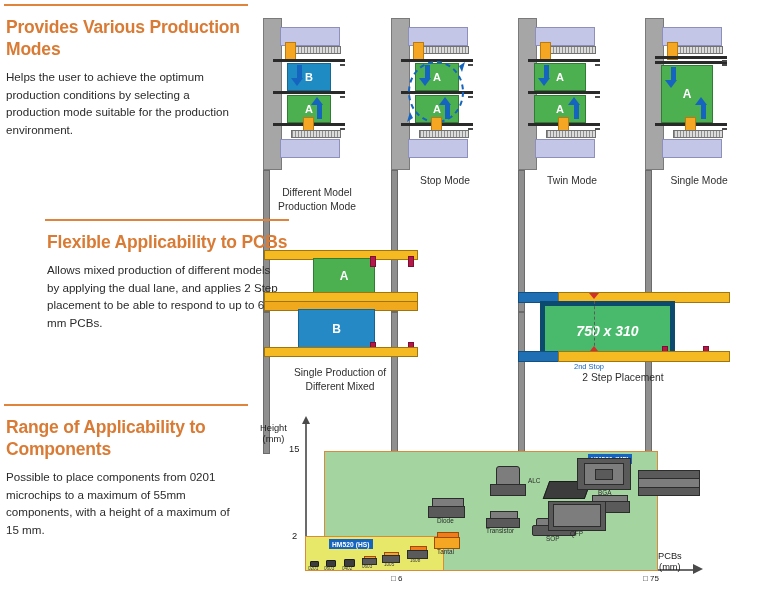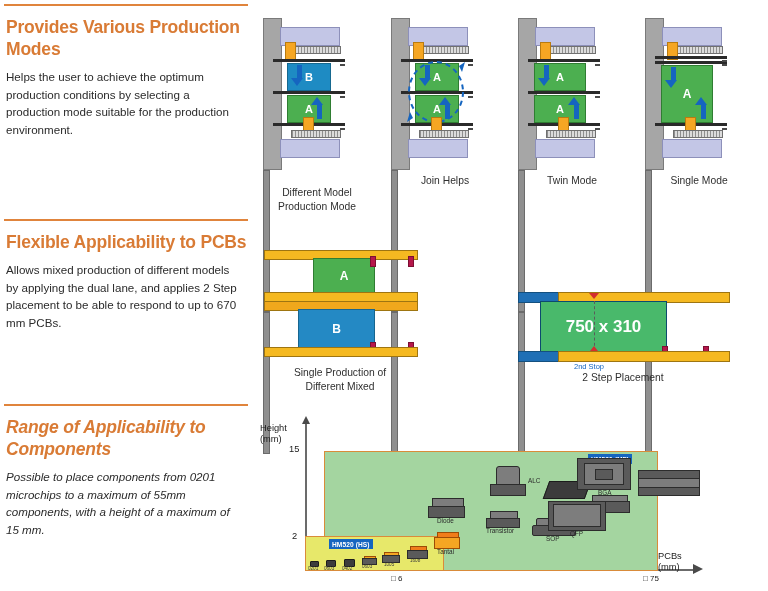--- a/index.html
+++ b/index.html
@@ -53,32 +53,32 @@
 
   
   .lane{position:absolute;background:#f5b921;border:1px solid #9e7511;}
   .lane-dk{position:absolute;background:#f0a81c;border:1px solid #9e7511;}
   .lane-blue{position:absolute;background:#1f6fb5;border:1px solid #14507f;}
   .stopper{position:absolute;width:4px;height:9px;background:#b5174b;border:1px solid #7c0f33;}
   .board{position:absolute;display:flex;align-items:center;justify-content:center;
          font-size:12px;font-weight:bold;color:#ffffff;}
   .board.green{background:#4caf50;border:1px solid #2f7d32;}
   .board.blue{background:#2489c4;border:1px solid #17658f;}
-  .board.green2{background:#49b96b;border:1px solid #0c4a6e;font-size:17px;}
+  .board.green2{background:#49b96b;border:5px solid #0c4a6e;font-size:14px;font-style:italic;}
   .tri-dn{position:absolute;width:0;height:0;border-left:5px solid transparent;
           border-right:5px solid transparent;border-top:6px solid #d32f2f;}
   .tri-up{position:absolute;width:0;height:0;border-left:4px solid transparent;
           border-right:4px solid transparent;border-bottom:5px solid #d32f2f;}
   .step2{position:absolute;font-size:7.5px;font-weight:normal;color:#1565c0;white-space:nowrap;}
   .dash-v{position:absolute;width:0;border-left:1px dashed #5b5b5b;}
 
   
   .chart{position:absolute;left:258px;top:418px;width:510px;height:173px;}
   .ax-line{position:absolute;background:#6b6b6b;}
-  .ax-lab{position:absolute;font-size:9.3px;color:#1b1b1b;line-height:1.18;white-space:nowrap;}
+  .ax-lab{position:absolute;font-size:9.3px;color:#1b1b1b;line-height:1.18;white-space:nowrap;text-align:center;}
   .tick{position:absolute;font-size:9.3px;color:#1b1b1b;}
   .zone-mf{position:absolute;background:#a4d5a0;border:1px solid #d98b3a;}
   .zone-hs{position:absolute;background:#e7e86a;border:1px solid #d98b3a;}
   .badge{position:absolute;background:#1565c0;color:#fff;font-size:6.6px;
          font-weight:bold;padding:1.5px 3px;white-space:nowrap;letter-spacing:0.1px;}
   .c-lab{position:absolute;font-size:6.4px;color:#2b2b2b;white-space:nowrap;}
   .c-lab.tiny{font-size:4.6px;color:#3a3a3a;}
   .chip{position:absolute;}
   .pkg{position:absolute;background:#5a5a5a;border:1px solid #2c2c2c;}
   .pkg.lt{background:#7d7d7d;}
@@ -158,21 +158,21 @@
       </svg>
       <div class="m-bar" style="top:105px;"></div>
       <div class="m-head" style="left:40px;top:99px;"></div>
       <div class="m-tape" style="top:112px;"></div>
       <div class="m-feed" style="top:121px;"></div>
       <div class="nub" style="left:77px;top:46px;"></div>
       <div class="nub" style="left:77px;top:78px;"></div>
       <div class="nub" style="left:77px;top:110px;"></div>
     </div>
     <div class="cap" style="left:-12px;top:156px;width:132px;">
-      <span>Join Helps</span>
+      <span>Stop Mode</span>
     </div>
   </div>
 
   <div class="fig" style="left:518px;top:18px;">
     <div class="machine">
       <div class="m-wall"></div>
       <div class="m-postL"></div>
       <div class="m-postR"></div>
       <div class="m-feed" style="top:9px;"></div>
       <div class="m-tape" style="top:28px;"></div>
@@ -227,21 +227,21 @@
       <div class="m-feed" style="top:121px;"></div>
       <div class="nub" style="left:77px;top:42px;"></div>
       <div class="nub" style="left:77px;top:46px;"></div>
       <div class="nub" style="left:77px;top:110px;"></div>
     </div>
     <div class="cap" style="left:-12px;top:156px;width:132px;">
       <span>Single Mode</span>
     </div>
   </div>
 
-  <div class="section" style="top:219px;">
+  <div class="section" style="top:219px;margin-left:41px;">
     <div class="rule"></div>
     <div class="sec-title">Flexible Applicability to PCBs</div>
     <div class="sec-body">Allows mixed production of different models by applying the dual lane, and applies 2 Step placement to be able to respond to up to 670 mm PCBs.</div>
   </div>
 
   <div class="fig" style="left:264px;top:238px;width:170px;height:135px;">
     <div class="lane" style="left:0;top:12px;width:152px;height:8px;"></div>
     <div class="board green" style="left:49px;top:20px;width:60px;height:34px;">A</div>
     <div class="stopper" style="left:106px;top:18px;"></div>
     <div class="stopper" style="left:144px;top:18px;"></div>
@@ -267,21 +267,21 @@
     <div class="stopper" style="left:144px;top:58px;"></div>
     <div class="stopper" style="left:185px;top:58px;"></div>
     <div class="lane-blue" style="left:0;top:63px;width:42px;height:9px;"></div>
     <div class="lane" style="left:40px;top:63px;width:170px;height:9px;"></div>
     <div class="step2" style="left:56px;top:74px;">2nd Stop</div>
     <div class="cap" style="left:25px;top:83px;width:160px;">
       <span>2 Step Placement</span>
     </div>
   </div>
 
-  <div class="section" style="top:404px;font-style:italic;">
+  <div class="section" style="top:404px;">
     <div class="rule"></div>
     <div class="sec-title">Range of Applicability to Components</div>
     <div class="sec-body">Possible to place components from 0201 microchips to a maximum of 55mm components, with a height of a maximum of 15 mm.</div>
   </div>
 
   <div class="chart">
 
     <div class="ax-line" style="left:47px;top:4px;width:1.5px;height:148px;"></div>
     <svg width="14" height="12" style="position:absolute;left:43px;top:-2px;">
       <polygon points="5,0 9,8 1,8" fill="#4a4a4a"></polygon>

